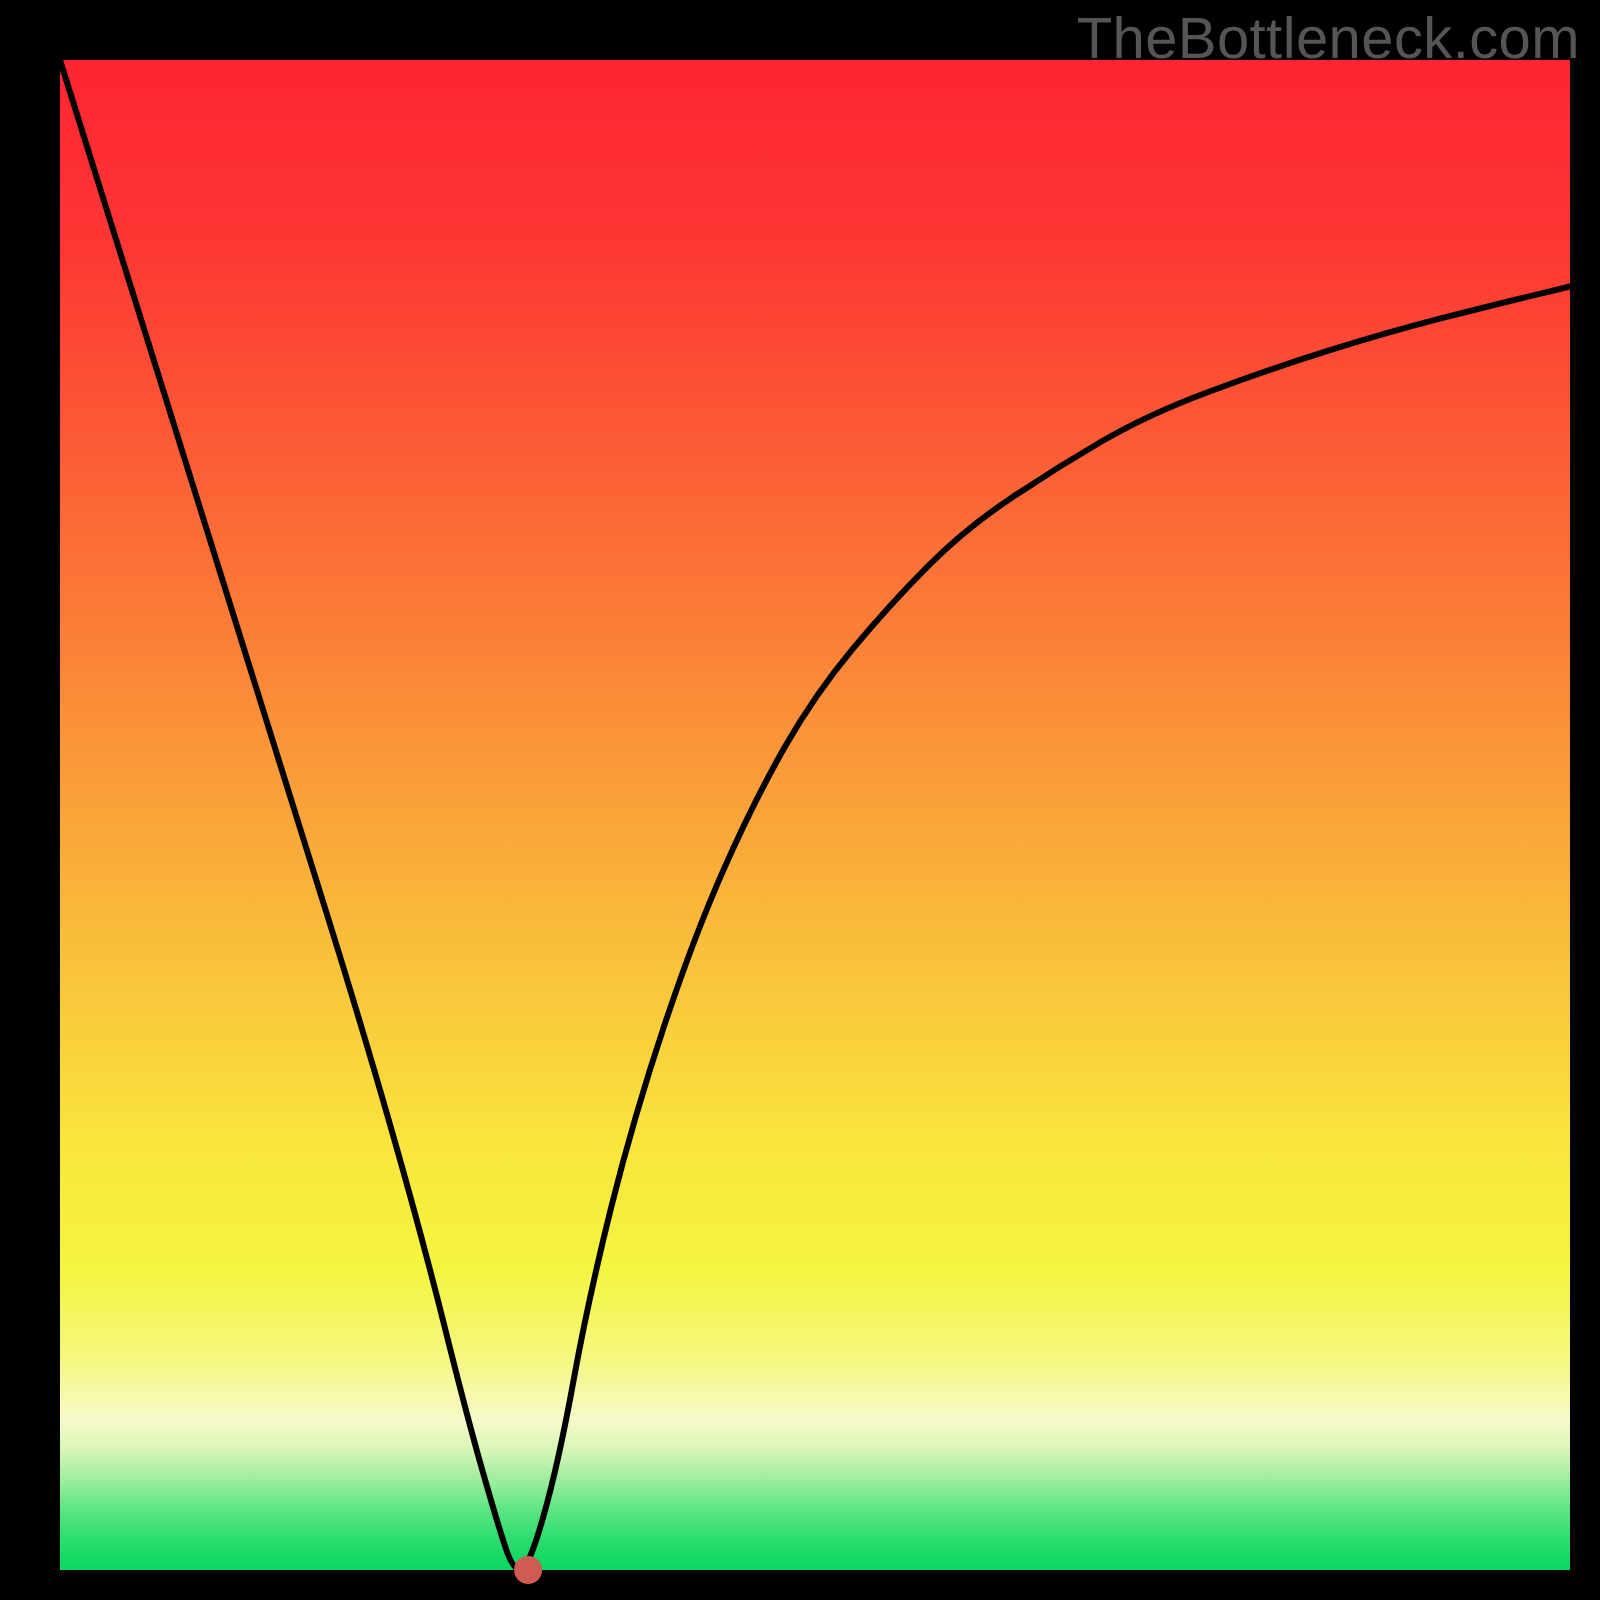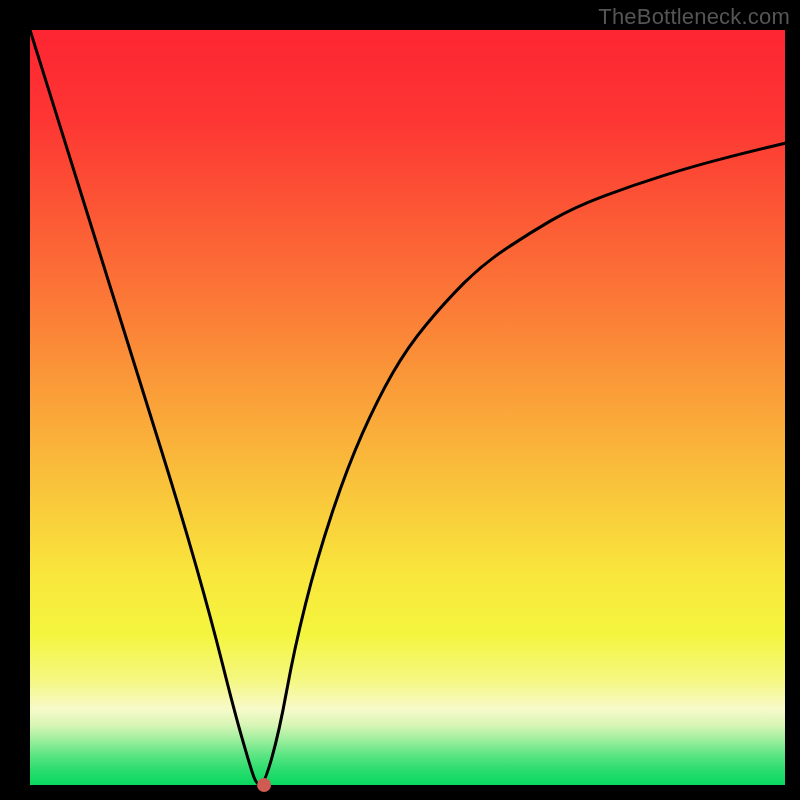--- a/index.html
+++ b/index.html
@@ -15,21 +15,21 @@
     position: relative;
     width: 800px;
     height: 800px;
     background: #000;
   }
   .watermark {
     position: absolute;
     top: 4px;
     right: 10px;
     color: #555;
-    font-size: 22px;
+    font-size: 29px;
     font-weight: 500;
     letter-spacing: 0.2px;
     user-select: none;
   }
   svg {
     position: absolute;
     top: 0;
     left: 0;
   }
 </style>

